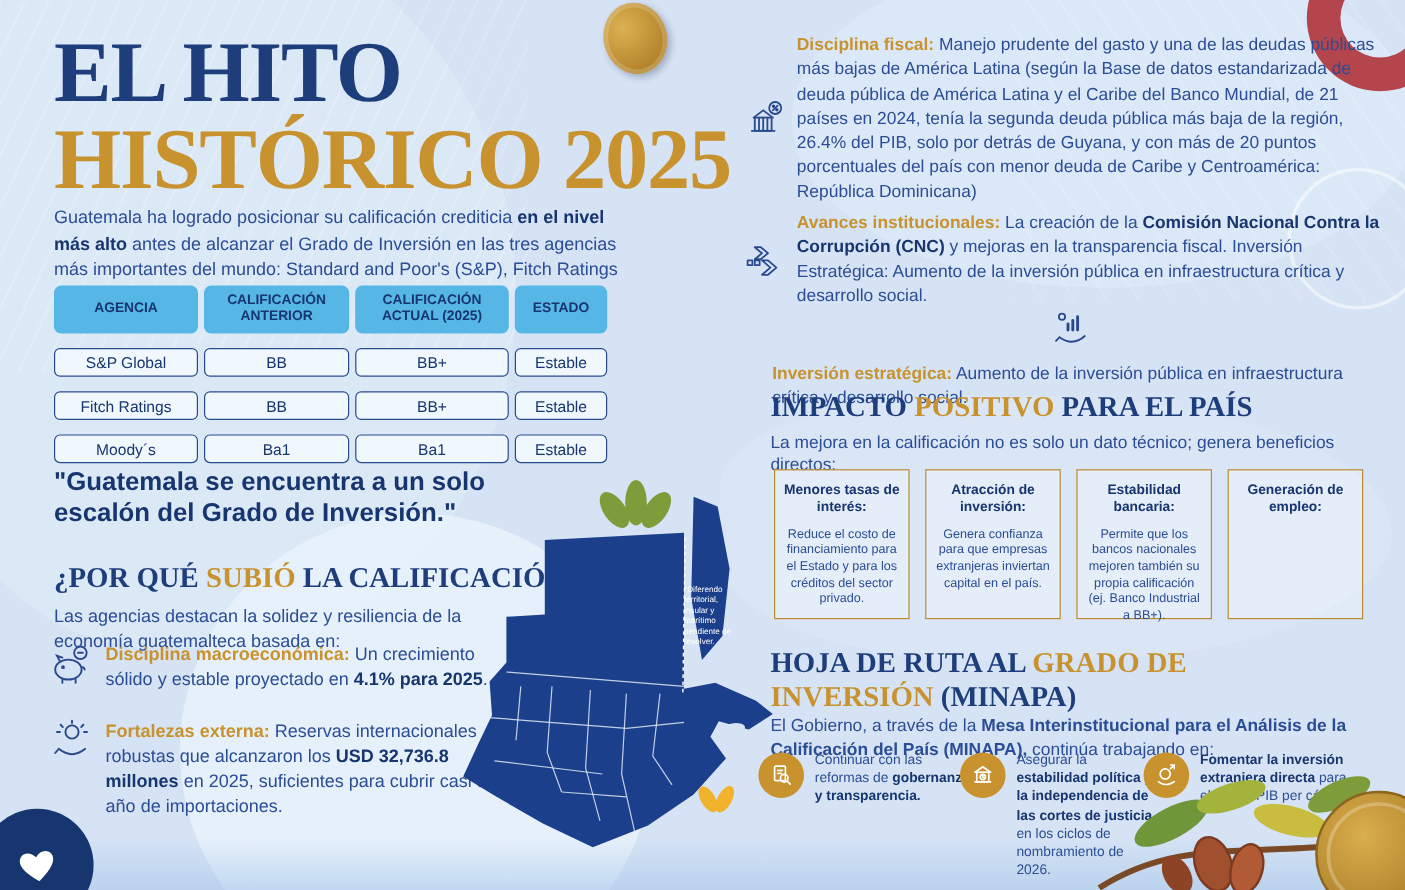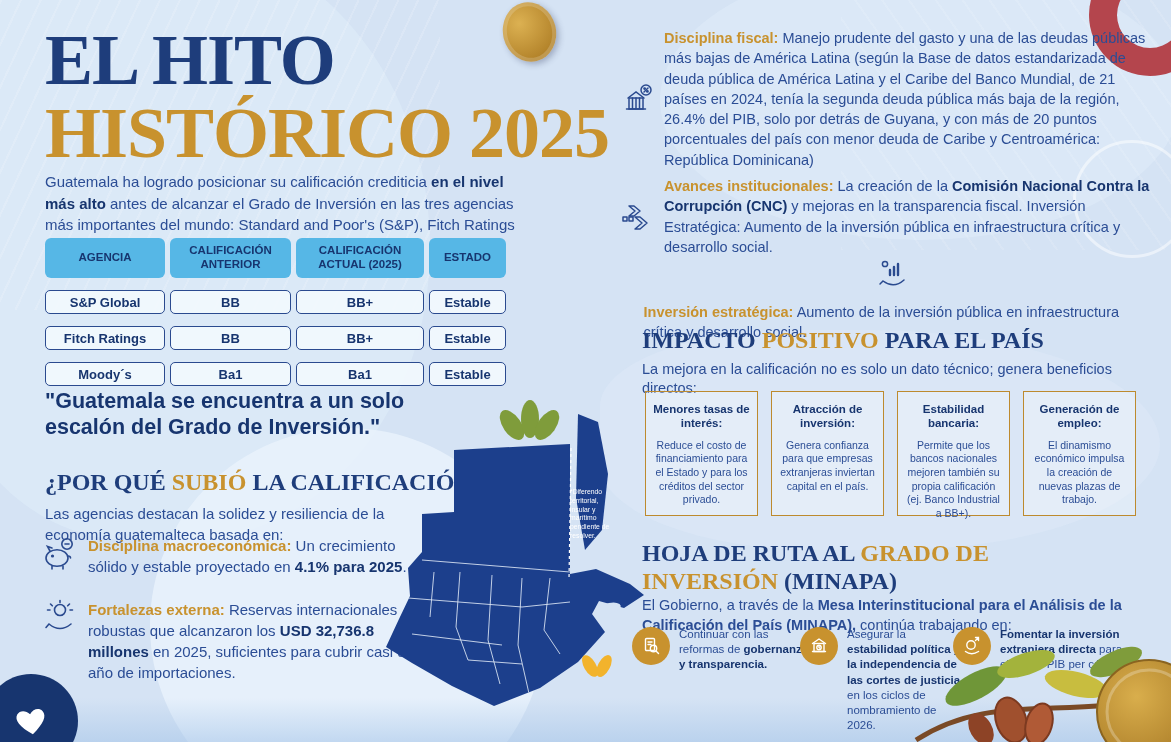--- a/index.html
+++ b/index.html
@@ -35,21 +35,21 @@
   .intro b,.btxt b{color:var(--navy_deep,#17356f);}
   b.gl{color:var(--gold,#c8922e);}
   
   .rtable{position:absolute;left:45px;top:238px;width:462px;display:grid;
     grid-template-columns:120px 121px 128px 77px;grid-template-rows:40px 24px 24px 24px;
     column-gap:5px;row-gap:12px;}
   .th{background:var(--header_blue,#56b7e6);border-radius:6px;color:var(--navy_deep,#17356f);
     font-weight:700;font-size:11.5px;line-height:1.2;display:flex;align-items:center;justify-content:center;
     text-align:center;padding:0 4px;}
   .td{background:rgba(242,248,253,.92);border:1.6px solid #2a4a8f;border-radius:5px;
-    color:var(--navy_deep,#17356f);font-weight:700;font-size:13px;display:flex;align-items:center;justify-content:center;}
+    color:var(--navy_deep,#17356f);font-weight:400;font-size:13px;display:flex;align-items:center;justify-content:center;}
   
   .quote{position:absolute;left:45px;top:389px;width:432px;font-size:21.5px;font-weight:700;
     color:var(--navy_deep,#17356f);line-height:1.2;}
   .why-h{position:absolute;left:45px;top:449px;font-size:24px;}
   .lead1{position:absolute;left:45px;top:488px;width:390px;font-size:15px;line-height:1.4;color:var(--text,#2b4d95);}
   .lbullet{position:absolute;display:flex;gap:10px;align-items:flex-start;}
   .lbullet .btxt{font-size:15px;line-height:1.4;color:var(--text,#2b4d95);}
   .icon-navy{flex:none;}
   
   .rbullet{position:absolute;left:620px;display:flex;gap:10px;align-items:center;width:545px;}
@@ -227,21 +227,20 @@
     <div class="benefit">
       <div class="bt">Atracción de inversión:</div>
       <div class="bb">Genera confianza para que empresas extranjeras inviertan capital en el país.</div>
     </div>
     <div class="benefit">
       <div class="bt">Estabilidad bancaria:</div>
       <div class="bb">Permite que los bancos nacionales mejoren también su propia calificación (ej. Banco Industrial a BB+).</div>
     </div>
     <div class="benefit">
       <div class="bt">Generación de empleo:</div>
-      <div class="bb">El dinamismo económico impulsa la creación de nuevas plazas de trabajo.</div>
     </div>
   </div>
 
   <h2 class="serif road-h"><span>HOJA DE RUTA AL </span><span class="gold">GRADO DE INVERSIÓN</span><span> (MINAPA)</span></h2>
   <p class="lead3"><span>El Gobierno, a través de la </span><b>Mesa Interinstitucional para el Análisis de la Calificación del País (MINAPA),</b><span> continúa trabajando en:</span></p>
 
   <div class="ritem" style="left:632px;width:178px;">
     <div class="gcircle">
       <svg width="20" height="20" viewBox="0 0 20 20" fill="none" stroke="#ffffff" stroke-width="1.4" stroke-linecap="round">
         <rect x="4.5" y="2.5" width="9" height="12" rx="1"></rect>

